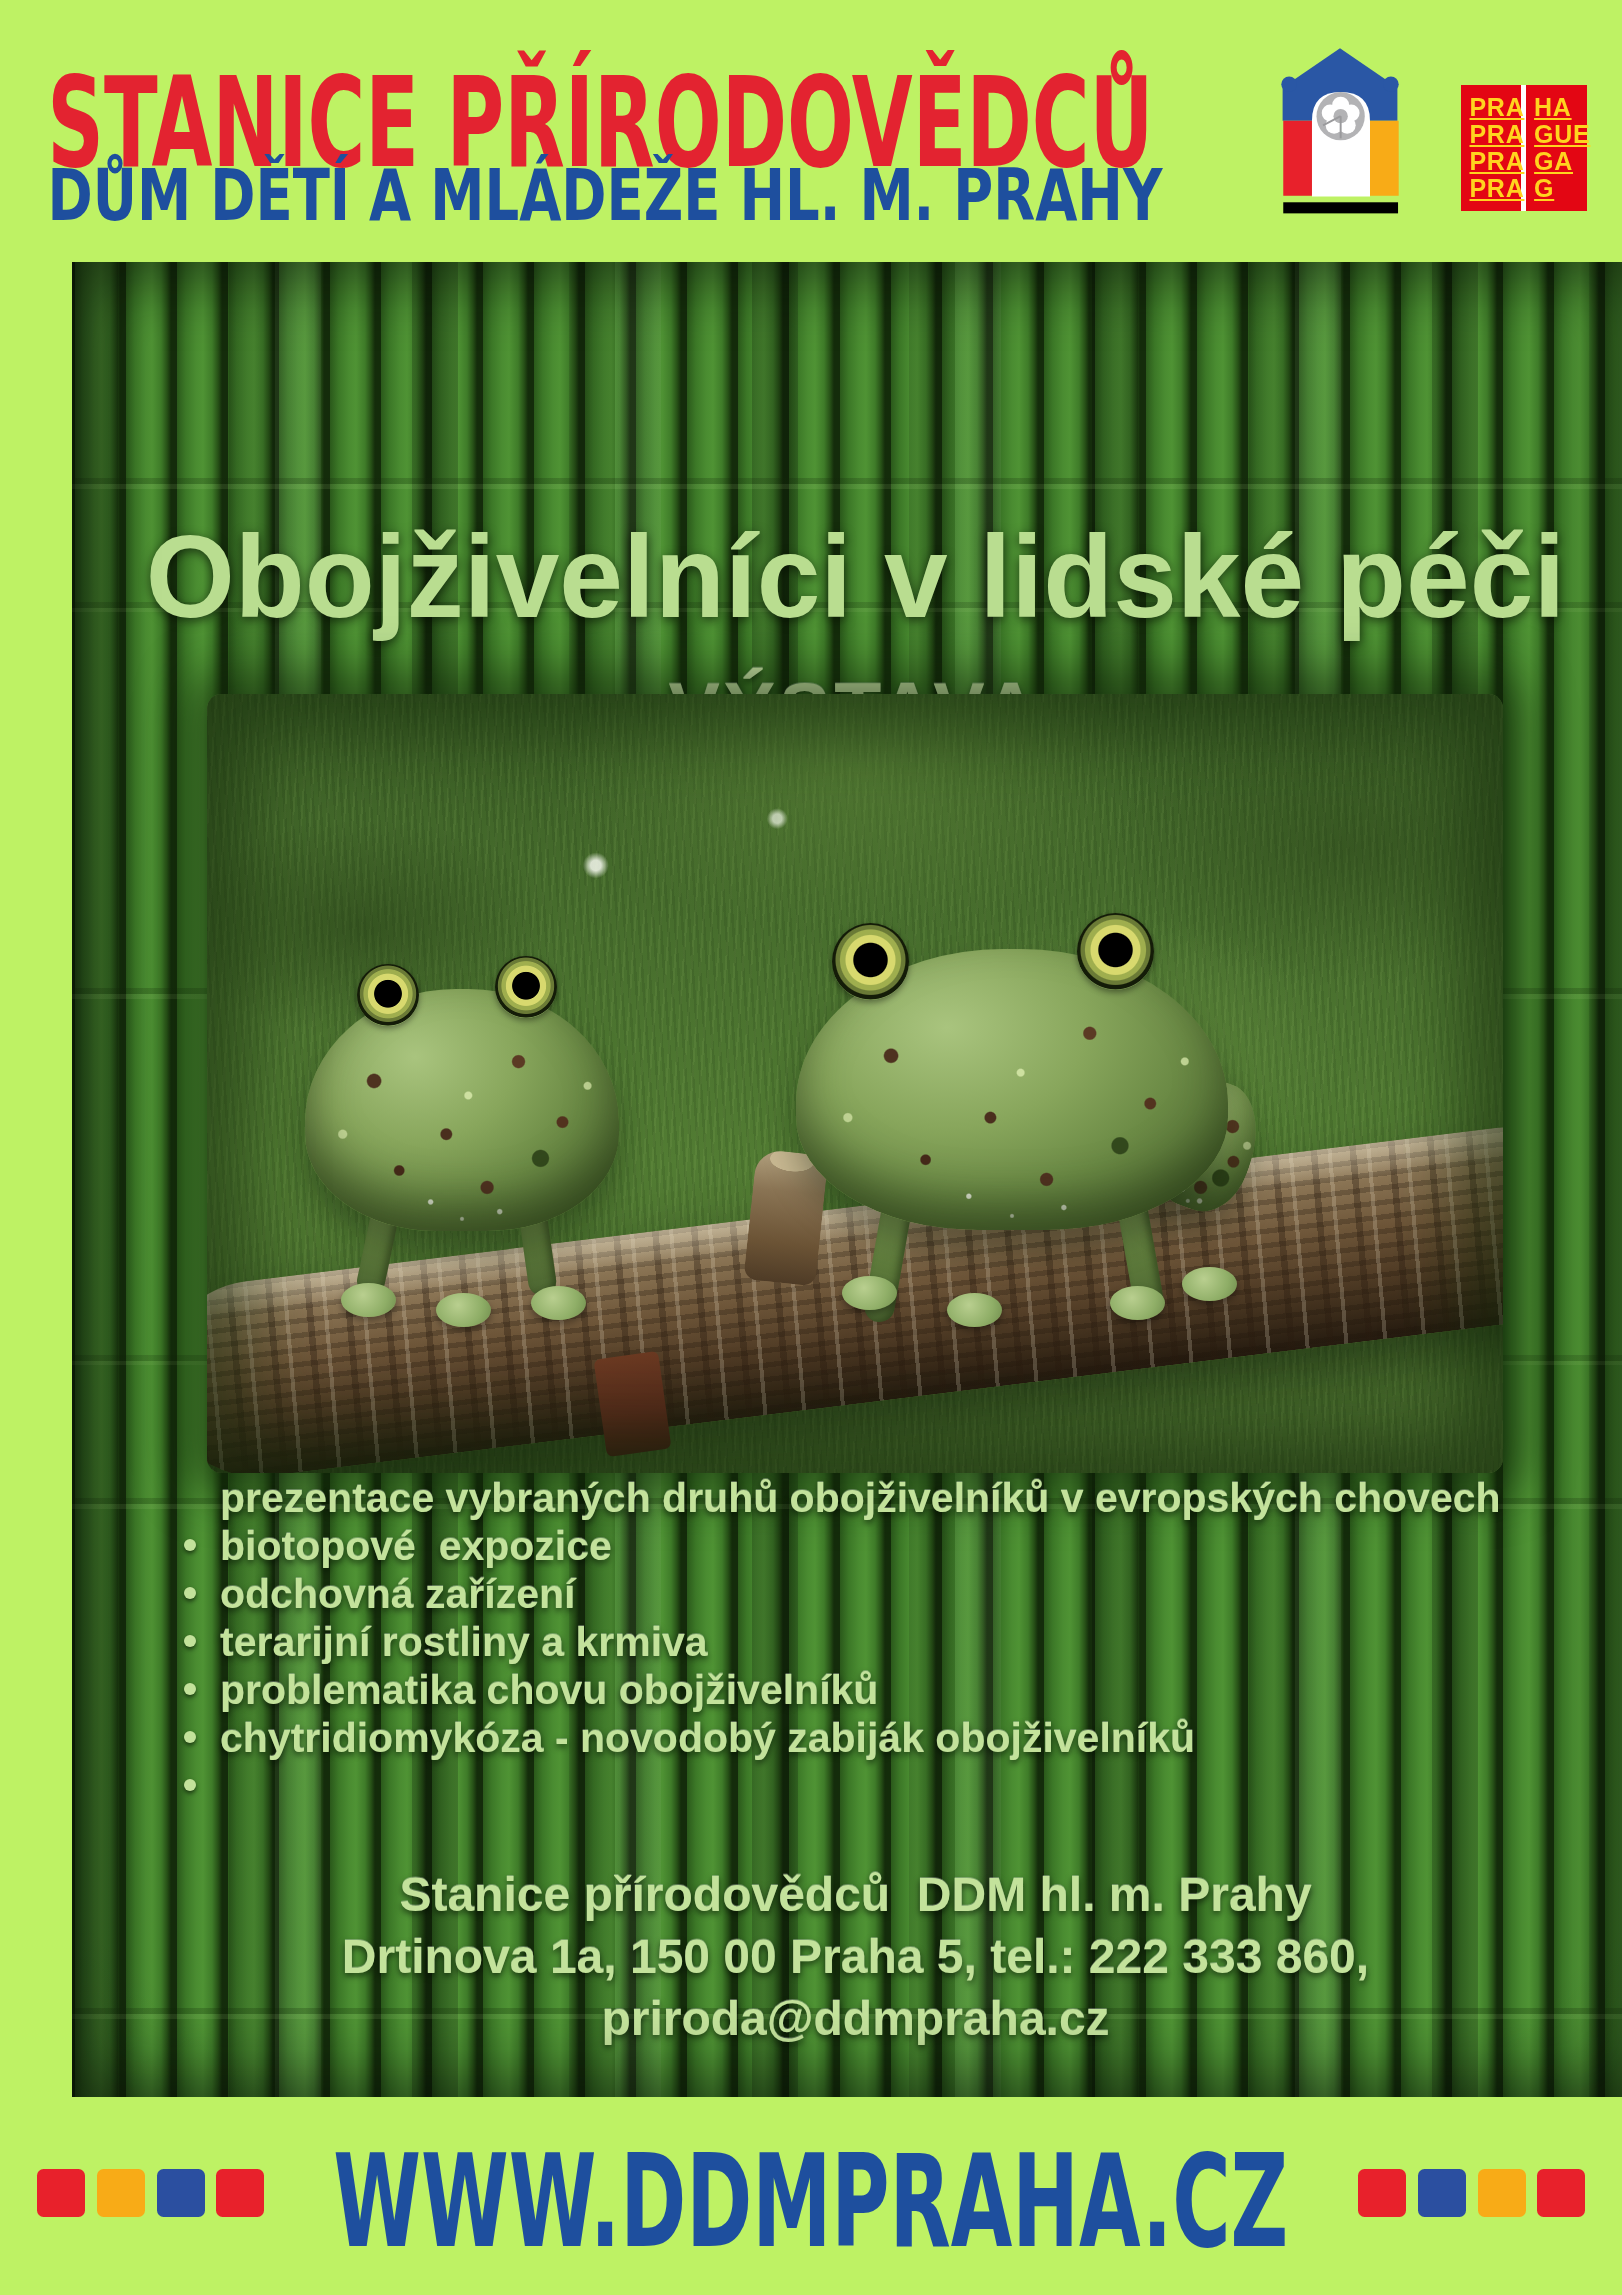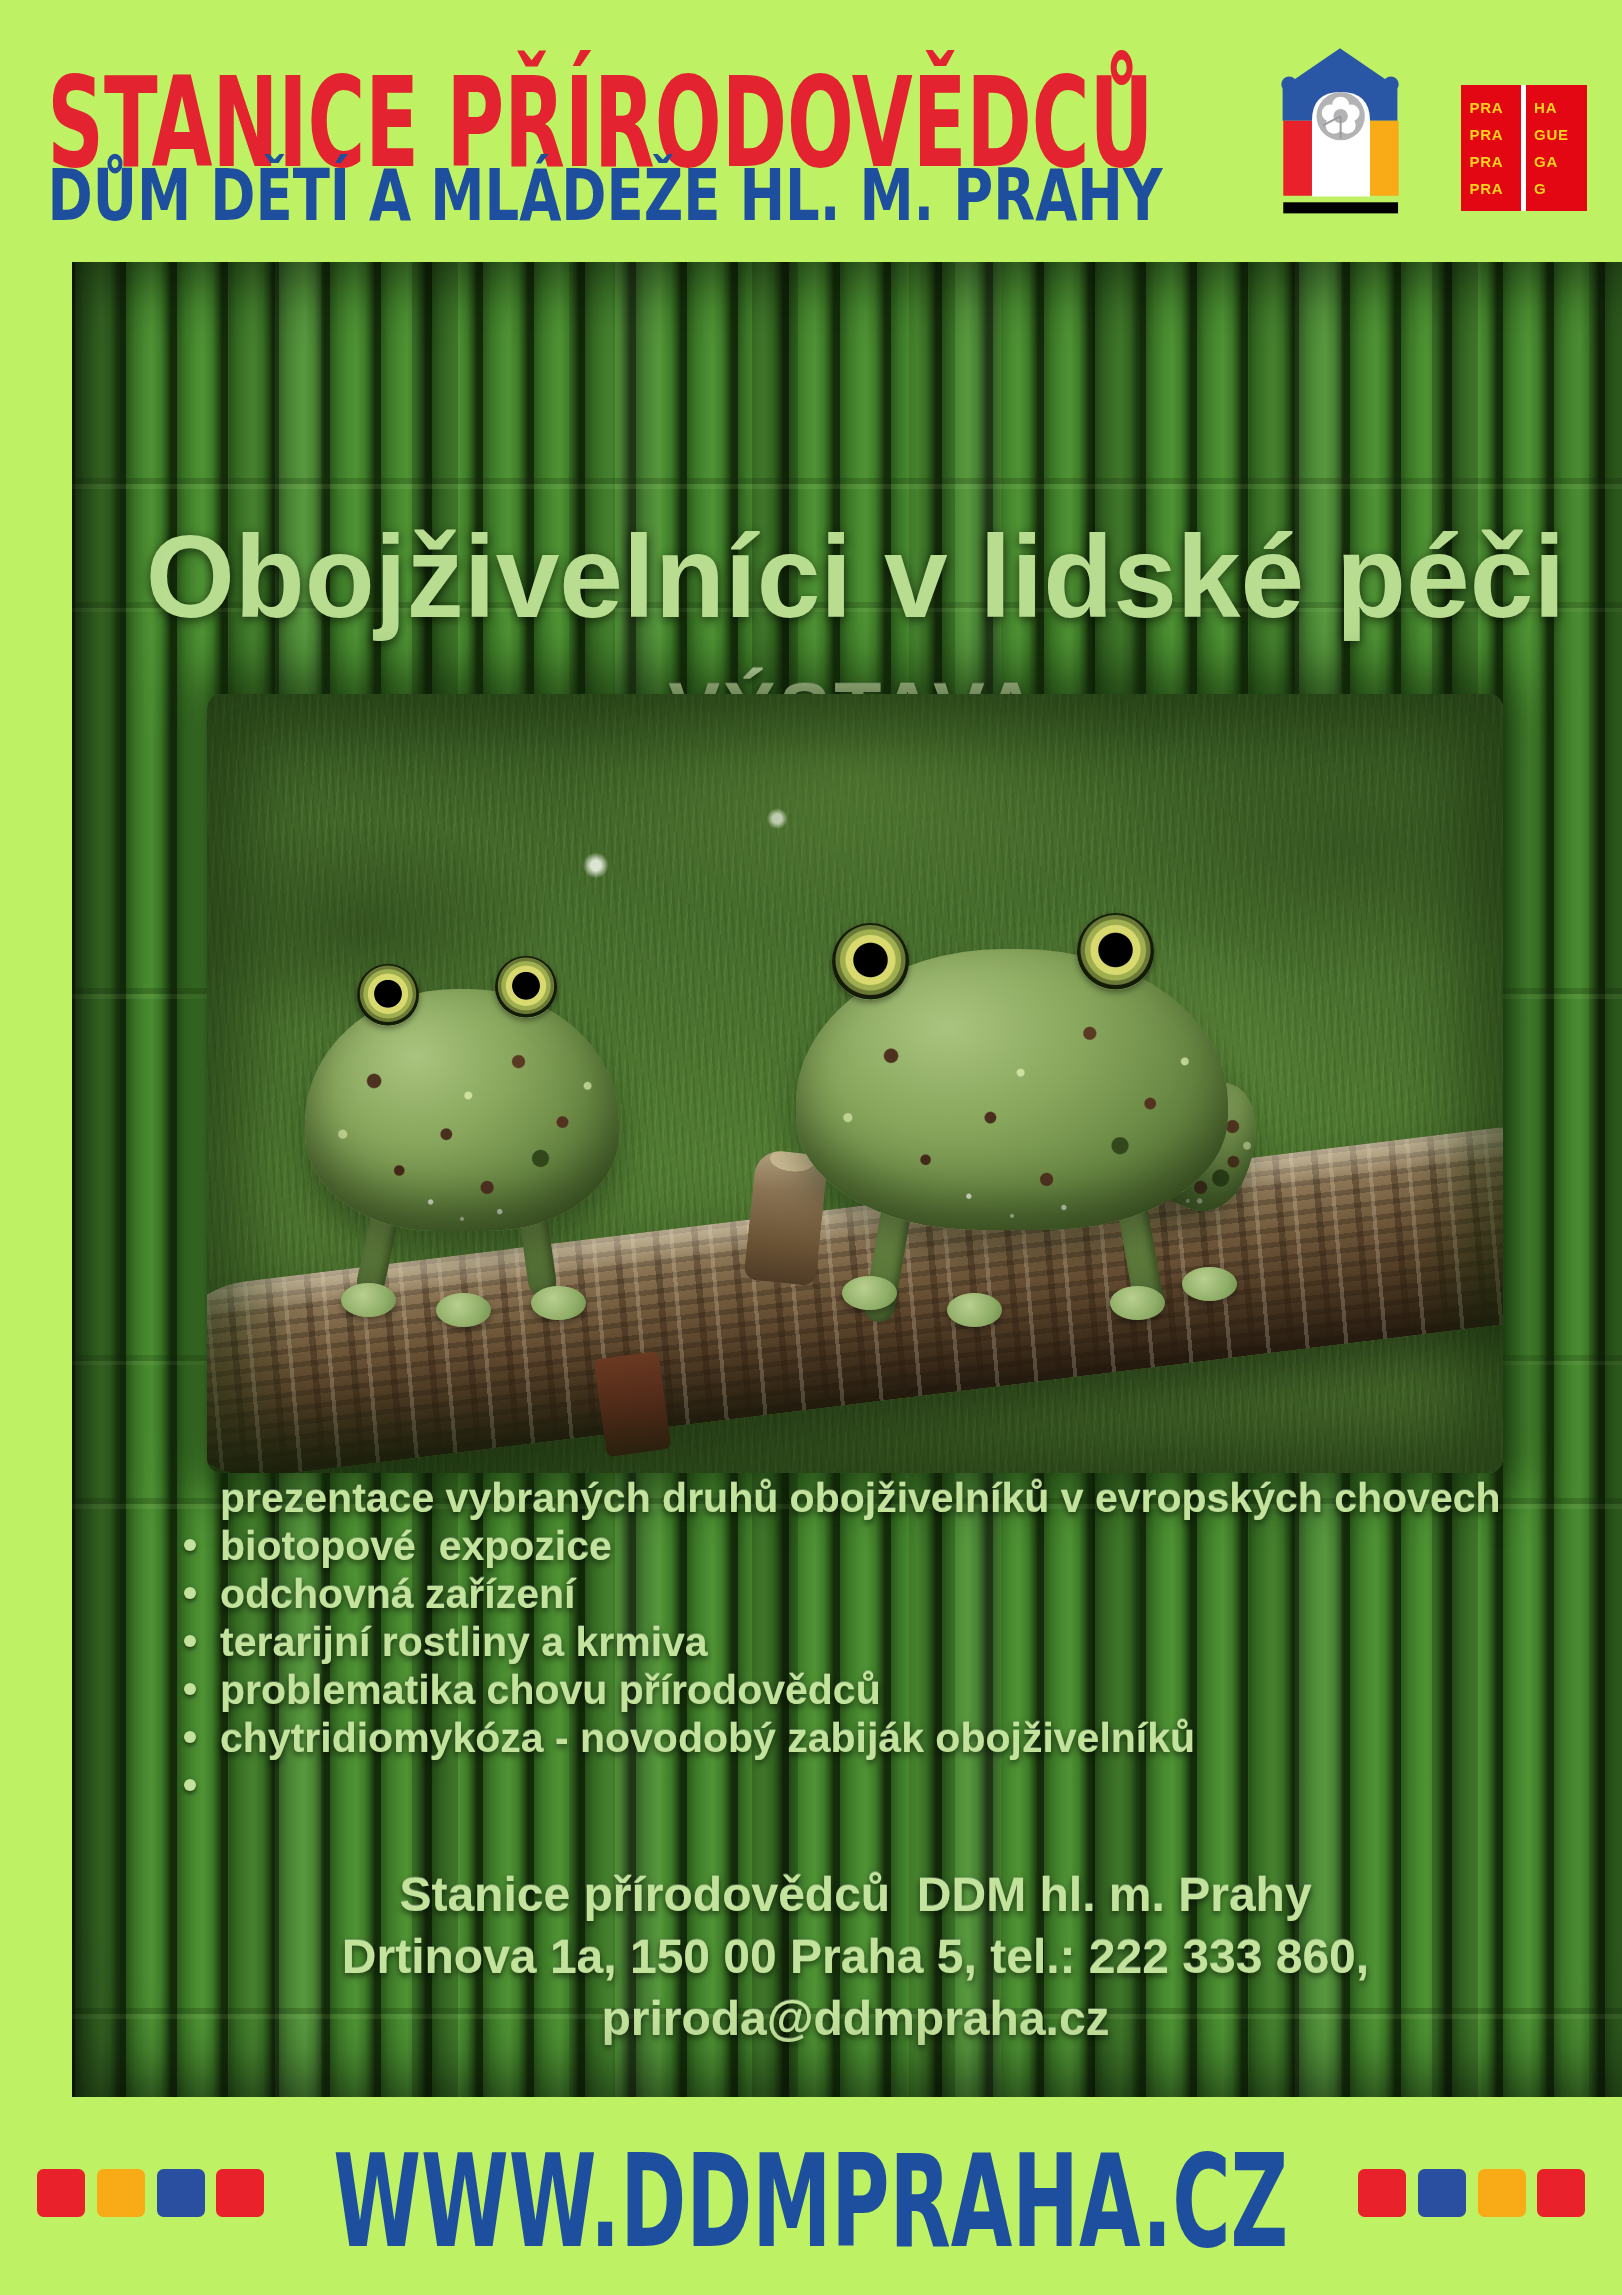--- a/index.html
+++ b/index.html
@@ -9,21 +9,21 @@
   
   .hdr-svg{position:absolute;overflow:visible;}
   .org-title-text{font-family:"DejaVu Sans",sans-serif;font-weight:bold;fill:#e32330;}
   .org-sub-text{font-family:"DejaVu Sans",sans-serif;font-weight:bold;fill:#1e4f9e;}
 
   .house-logo{position:absolute;left:1280px;top:47px;width:120px;height:171px;}
   .praha-logo{position:absolute;left:1461px;top:85px;width:126px;height:126px;background:#ffffff;display:flex;}
   .praha-col{background:#e30613;height:100%;display:flex;flex-direction:column;justify-content:center;}
   .praha-col.left{width:60px;margin-right:4.6px;}
   .praha-col.right{width:61px;}
-  .praha-row{color:#ffd41f;font-weight:bold;font-size:15px;line-height:27px;padding-left:8.5px;letter-spacing:0.7px;}
+  .praha-row{color:#ffd41f;font-weight:bold;font-size:25px;line-height:27px;padding-left:8.5px;letter-spacing:0.7px;text-decoration:underline;}
 
   
   .bamboo{position:absolute;left:28px;top:262px;width:1567px;height:1835px;background-color:#2f6420;
     background-image:
       radial-gradient(ellipse 130% 120% at 50% 42%, rgba(0,0,0,0) 55%, rgba(0,0,0,0.42) 95%),
       repeating-linear-gradient(180deg, rgba(0,0,0,0) 0 216px, rgba(18,38,9,0.22) 216px 222px, rgba(195,230,150,0.10) 222px 227px, rgba(0,0,0,0) 227px 510px),
       repeating-linear-gradient(180deg, rgba(0,0,0,0) 0 340px, rgba(14,32,7,0.18) 340px 346px, rgba(205,235,160,0.08) 346px 350px, rgba(0,0,0,0) 350px 753px),
       repeating-linear-gradient(90deg, rgba(0,0,0,0.20) 0 46px, rgba(0,0,0,0) 46px 157px, rgba(0,0,0,0.12) 157px 203px, rgba(255,255,255,0.05) 203px 249px, rgba(0,0,0,0) 249px 340px),
       repeating-linear-gradient(90deg,
         #142c0b 0px,#142c0b 3.3px,#2b5a1b 3.3px,#3c7827 11.8px,#4a8c31 22px,#4f9334 29px,
@@ -221,21 +221,21 @@
       <div class="bullet green-text">
         <span class="bullet-dot"></span>
         <span class="bullet-text">odchovná zařízení</span>
       </div>
       <div class="bullet green-text">
         <span class="bullet-dot"></span>
         <span class="bullet-text">terarijní rostliny a krmiva</span>
       </div>
       <div class="bullet green-text">
         <span class="bullet-dot"></span>
-        <span class="bullet-text">problematika chovu přírodovědců</span>
+        <span class="bullet-text">problematika chovu obojživelníků</span>
       </div>
       <div class="bullet green-text">
         <span class="bullet-dot"></span>
         <span class="bullet-text">chytridiomykóza - novodobý zabiják obojživelníků</span>
       </div>
     </div>
 
     <div class="contact green-text">
       <div class="contact-line">Stanice přírodovědců  DDM hl. m. Prahy</div>
       <div class="contact-line">Drtinova 1a, 150 00 Praha 5, tel.: 222 333 860,</div>

